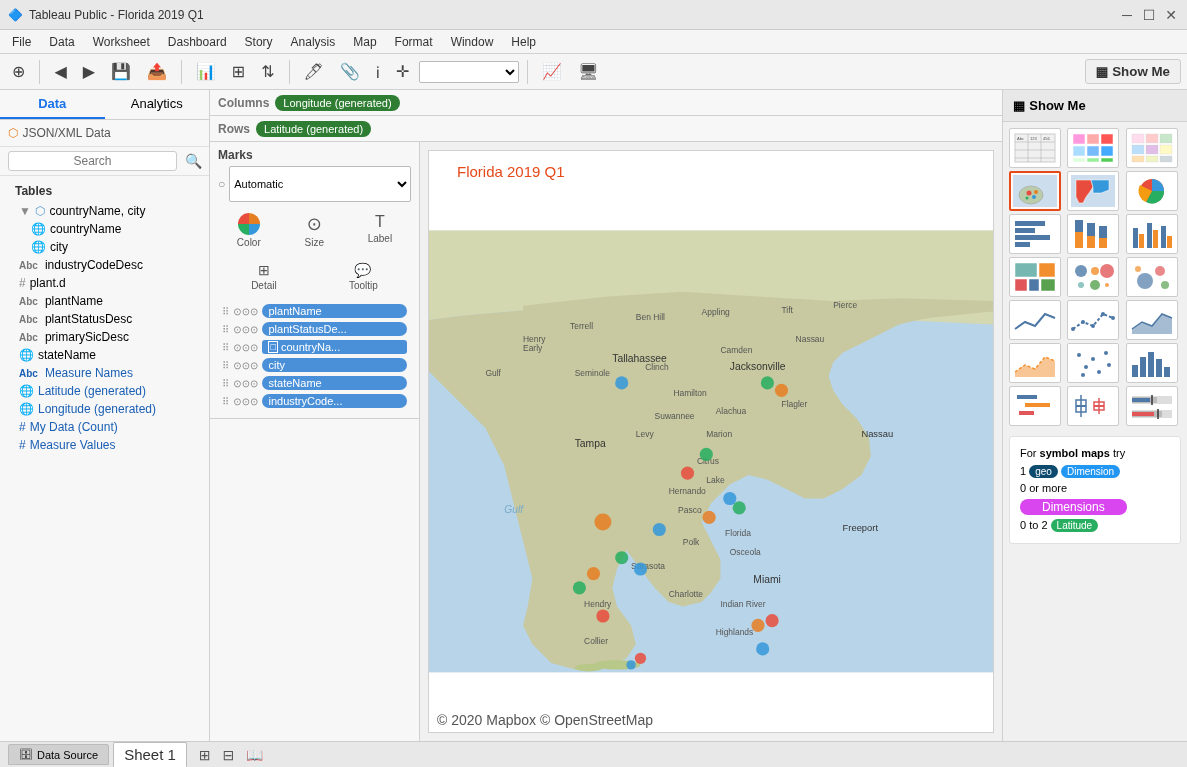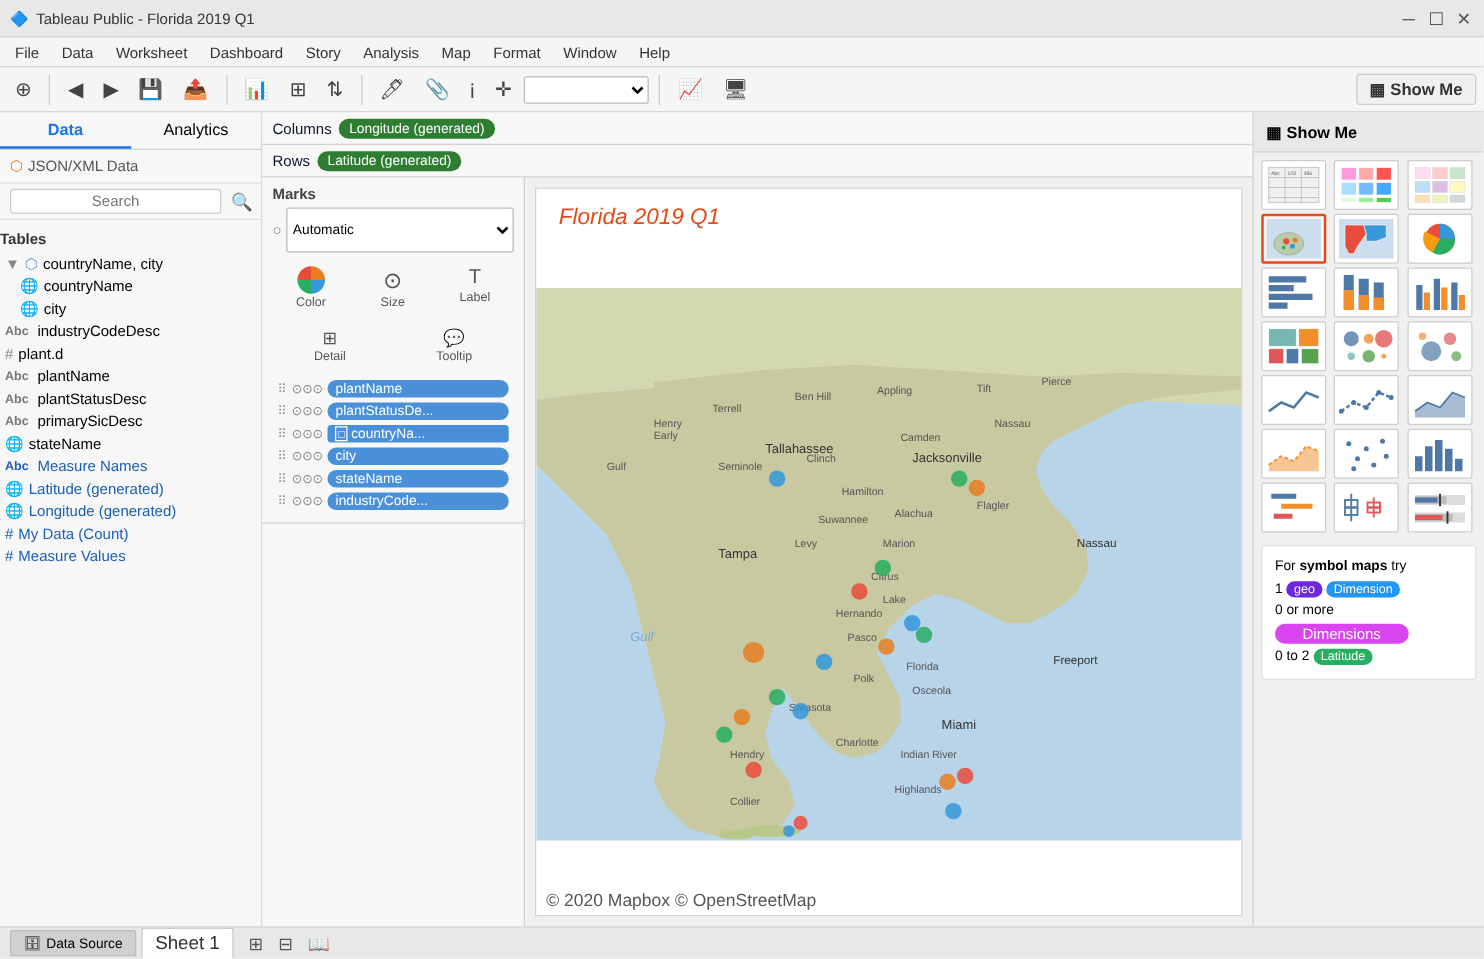--- a/index.html
+++ b/index.html
@@ -41,37 +41,37 @@
 
     
     #left-panel { width: 210px; background: #f7f7f7; border-right: 1px solid #d0d0d0; display: flex; flex-direction: column; }
     #data-analytics-tabs { display: flex; border-bottom: 1px solid #d0d0d0; }
     .da-tab { flex: 1; padding: 6px 8px; font-size: 13px; cursor: pointer; text-align: center; border-bottom: 2px solid transparent; }
     .da-tab.active { border-bottom: 2px solid #1a73e8; color: #1a73e8; font-weight: 600; }
     #data-source-label { padding: 6px 8px; font-size: 12px; color: #555; display: flex; align-items: center; gap: 4px; border-bottom: 1px solid #e0e0e0; }
     #search-bar { padding: 4px 8px; display: flex; align-items: center; gap: 4px; border-bottom: 1px solid #e0e0e0; }
     #search-bar input { flex: 1; border: 1px solid #ccc; border-radius: 3px; padding: 2px 6px; font-size: 12px; text-align: center; }
     .search-filter-btn { padding: 2px 4px; cursor: pointer; font-size: 14px; color: #555; }
-    #tables-section { padding: 4px 0; overflow-y: auto; flex: 1; }
+    #tables-section { padding: 4px 15px; overflow-y: auto; flex: 1; }
     .section-title { font-weight: 600; font-size: 12px; color: #333; margin: 4px 0; }
     .tree-item { padding: 2px 4px; font-size: 12px; cursor: pointer; display: flex; align-items: center; gap: 4px; border-radius: 2px; }
     .tree-item.indented { padding-left: 16px; }
     .icon-globe { color: #4a90d9; font-size: 12px; }
     .icon-abc { color: #777; font-size: 10px; font-weight: bold; }
     .icon-hash { color: #888; font-size: 12px; }
 
     
     #center-panel { flex: 1; display: flex; flex-direction: column; background: #f0f0f0; }
     #center-body { display: flex; flex: 1; }
     #canvas-area { flex: 1; display: flex; flex-direction: column; }
     #columns-row, #rows-row { display: flex; align-items: center; height: 26px; border-bottom: 1px solid #d0d0d0; background: #f7f7f7; padding: 0 8px; gap: 6px; font-size: 12px; }
     .pill-green { background: #2e7d32; color: white; padding: 2px 8px; border-radius: 10px; font-size: 11px; cursor: pointer; }
-    .label-gray { color: #0f172a; font-size: 12px; font-weight: 400; }
+    .label-gray { color: #737373; font-size: 12px; font-weight: 700; }
     #viz-container { flex: 1; background: white; margin: 8px; border: 1px solid #d0d0d0; position: relative; overflow: hidden; }
-    #viz-title { position: absolute; top: 12px; left: 18px; font-size: 18px; color: #e64a19; font-weight: 500; font-style: italic; }
+    #viz-title { position: absolute; top: 12px; left: 28px; font-size: 15px; color: #e64a19; font-weight: 500; }
     #map-attribution { position: absolute; bottom: 4px; left: 8px; font-size: 14px; color: #555; }
 
     
     #left-canvas-panel { width: 210px; background: #f7f7f7; border-right: 1px solid #d0d0d0; display: flex; flex-direction: column; }
     .panel-section { border-bottom: 1px solid #d0d0d0; padding: 6px 8px; }
     .panel-section-title { font-size: 12px; font-weight: 600; color: #444; margin-bottom: 4px; }
     .marks-type-row { display: flex; align-items: center; gap: 4px; margin-bottom: 6px; }
     .marks-dropdown { flex: 1; height: 36px; border: 1px solid #bbb; background: white; border-radius: 2px; font-size: 11px; padding: 0 0; }
     .marks-icons-row { display: flex; gap: 6px; justify-content: space-around; margin: 4px 0; }
     .marks-icon-btn { display: flex; flex-direction: column; align-items: center; gap: 2px; cursor: pointer; padding: 4px; border: 1px solid transparent; border-radius: 3px; }
@@ -88,21 +88,21 @@
     .sq-icon { font-size: 9px; border: 1px solid white; padding: 0 1px; }
 
     
     #show-me-panel { width: 185px; background: #f0f0f0; border-left: 1px solid #d0d0d0; display: flex; flex-direction: column; overflow-y: auto; }
     #show-me-header { background: #e8e8e8; padding: 8px 10px; font-weight: bold; font-size: 13px; border-bottom: 1px solid #d0d0d0; display: flex; align-items: center; gap: 4px; }
     .chart-grid { display: grid; grid-template-columns: repeat(3, 1fr); gap: 3px; padding: 6px; }
     .chart-cell { width: 52px; height: 40px; border: 1px solid #ccc; background: white; border-radius: 2px; cursor: pointer; display: flex; align-items: center; justify-content: center; }
     .chart-cell.active { border: 2px solid #e64a19; background: #fff8f5; }
     .chart-mini-svg { width: 44px; height: 32px; }
     .hint-section { padding: 8px 10px; background: white; margin: 4px 6px; border: 1px solid #e0e0e0; border-radius: 3px; font-size: 11px; line-height: 1.6; }
-    .hint-section .geo-badge { background: #6d28d9; color: white; border-radius: 8px; padding: 1px 6px; font-size: 10px; }
+    .hint-section .geo-badge { background: #0c4a6e; color: white; border-radius: 8px; padding: 1px 6px; font-size: 10px; }
     .hint-section .dim-badge { background: #2196f3; color: white; border-radius: 8px; padding: 1px 6px; font-size: 10px; }
     .hint-section .dims-badge { background: #d946ef; color: white; border-radius: 8px; padding: 1px 22px; font-size: 12px; }
     .hint-section .meas-badge { background: #27ae60; color: white; border-radius: 8px; padding: 1px 6px; font-size: 10px; }
 
     
     #bottom-bar { height: 26px; background: #e8e8e8; border-top: 1px solid #ccc; display: flex; align-items: center; padding: 0 8px; gap: 4px; }
     .data-source-tab { padding: 3px 10px; background: #d0d0d0; border: 1px solid #bbb; border-radius: 2px 2px 0 0; font-size: 11px; cursor: pointer; display: flex; align-items: center; gap: 4px; }
     .sheet-tab { padding: 3px 10px; background: white; border: 1px solid #bbb; border-radius: 2px 2px 0 0; font-size: 15px; cursor: pointer; color: #333; }
     .sheet-tab.active { background: white; border-bottom: 2px solid white; font-weight: 500; }
     .tab-icons { display: flex; gap: 4px; margin-left: 4px; }

